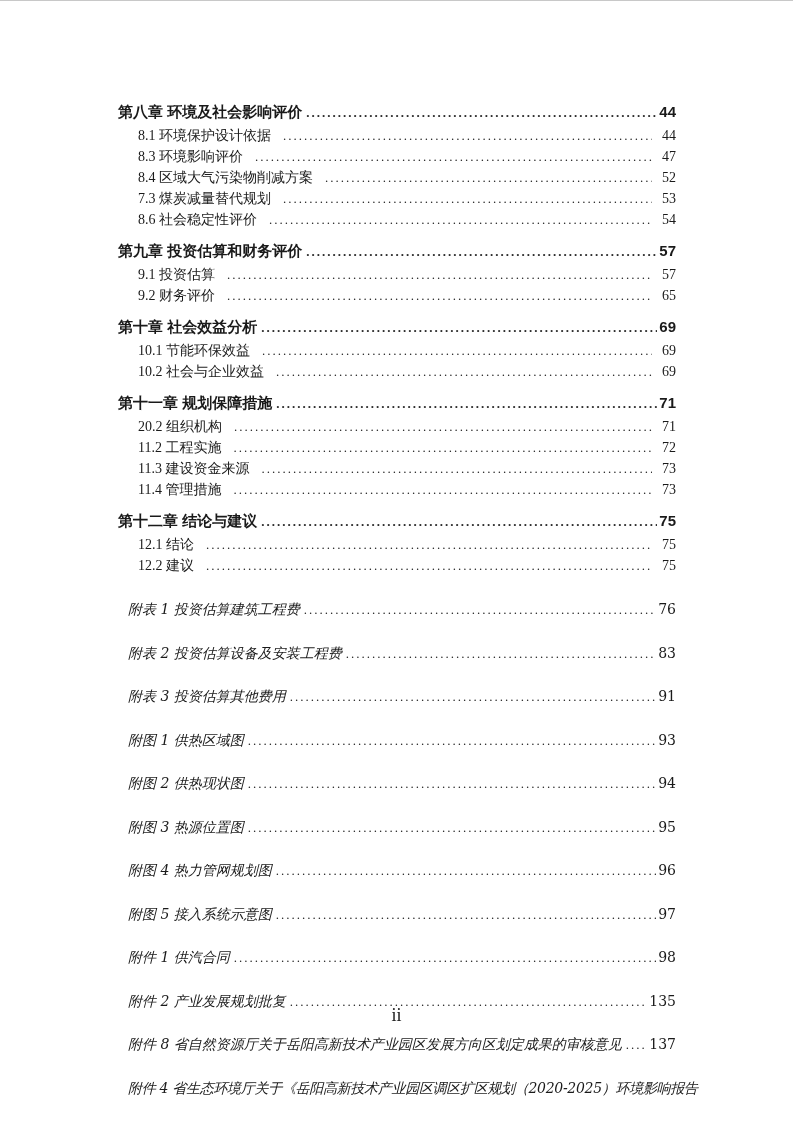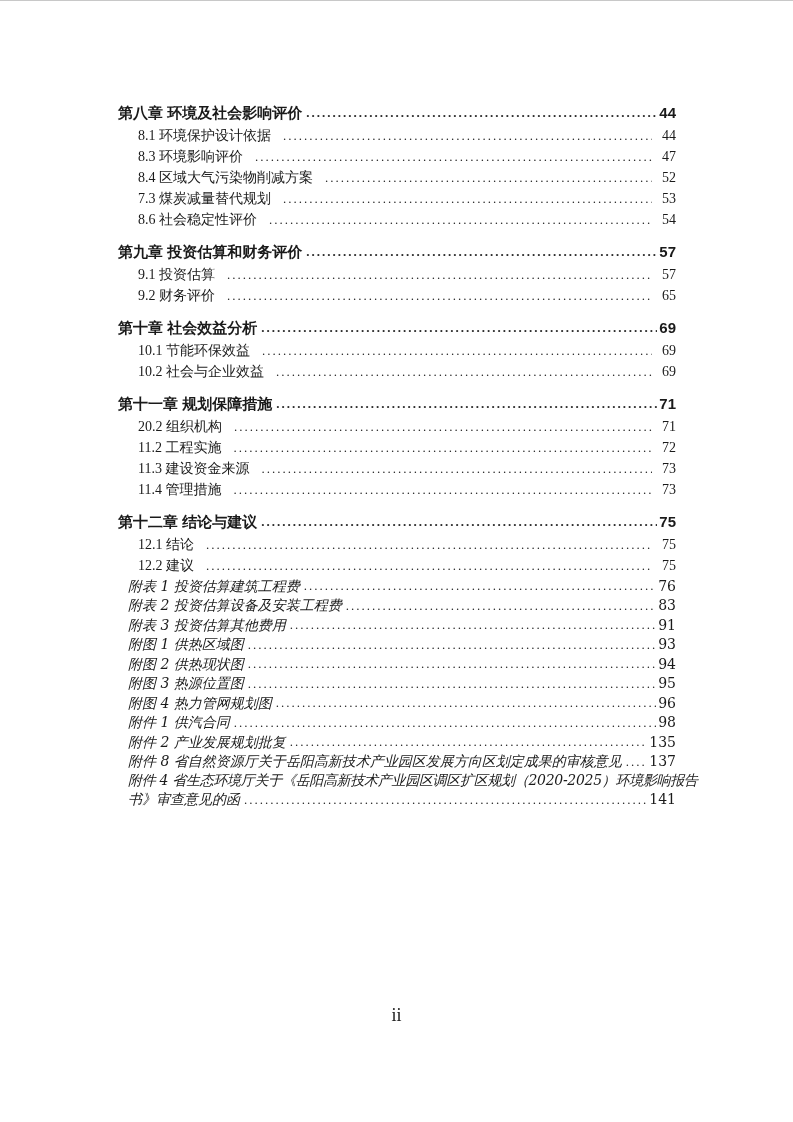--- a/index.html
+++ b/index.html
@@ -15,21 +15,21 @@
     box-sizing: border-box;
   }
   .toc {
     position: absolute;
     top: 100px;
     left: 118px;
     width: 558px;
   }
   .toc-row {
     display: flex;
-    align-items: center;
+    align-items: flex-start;
   }
   .lvl-chapter {
     font-family: "Liberation Sans", sans-serif;
     font-weight: 700;
     font-size: 15px;
     line-height: 21px;
     margin-top: 10px;
     margin-bottom: 2px;
   }
   .lvl-chapter:first-child { margin-top: 0; }
@@ -38,20 +38,21 @@
     line-height: 21px;
     padding-left: 20px;
     gap: 8px;
   }
   .lvl-appendix {
     font-size: 14px;
     line-height: 18.5px;
     padding-left: 10px;
     font-family: "DejaVu Serif", serif;
     font-style: italic;
+    margin-top: 24px;
   }
   .toc-label { white-space: nowrap; }
   .wrap-first .toc-label { white-space: nowrap; letter-spacing: -0.3px; }
   .leader {
     flex: 1;
     overflow: hidden;
     white-space: nowrap;
     margin: 0 2px 0 4px;
     min-width: 12px;
   }
@@ -211,20 +212,25 @@
         <span class="toc-label">附图 3 热源位置图</span>
         <span class="leader"></span>
         <span class="toc-page">95</span>
       </div>
       <div class="toc-row lvl-appendix">
         <span class="toc-label">附图 4 热力管网规划图</span>
         <span class="leader"></span>
         <span class="toc-page">96</span>
       </div>
       <div class="toc-row lvl-appendix">
+        <span class="toc-label">附图 5 接入系统示意图</span>
+        <span class="leader"></span>
+        <span class="toc-page">97</span>
+      </div>
+      <div class="toc-row lvl-appendix">
         <span class="toc-label">附件 1 供汽合同</span>
         <span class="leader"></span>
         <span class="toc-page">98</span>
       </div>
       <div class="toc-row lvl-appendix">
         <span class="toc-label">附件 2 产业发展规划批复</span>
         <span class="leader"></span>
         <span class="toc-page">135</span>
       </div>
       <div class="toc-row lvl-appendix">

